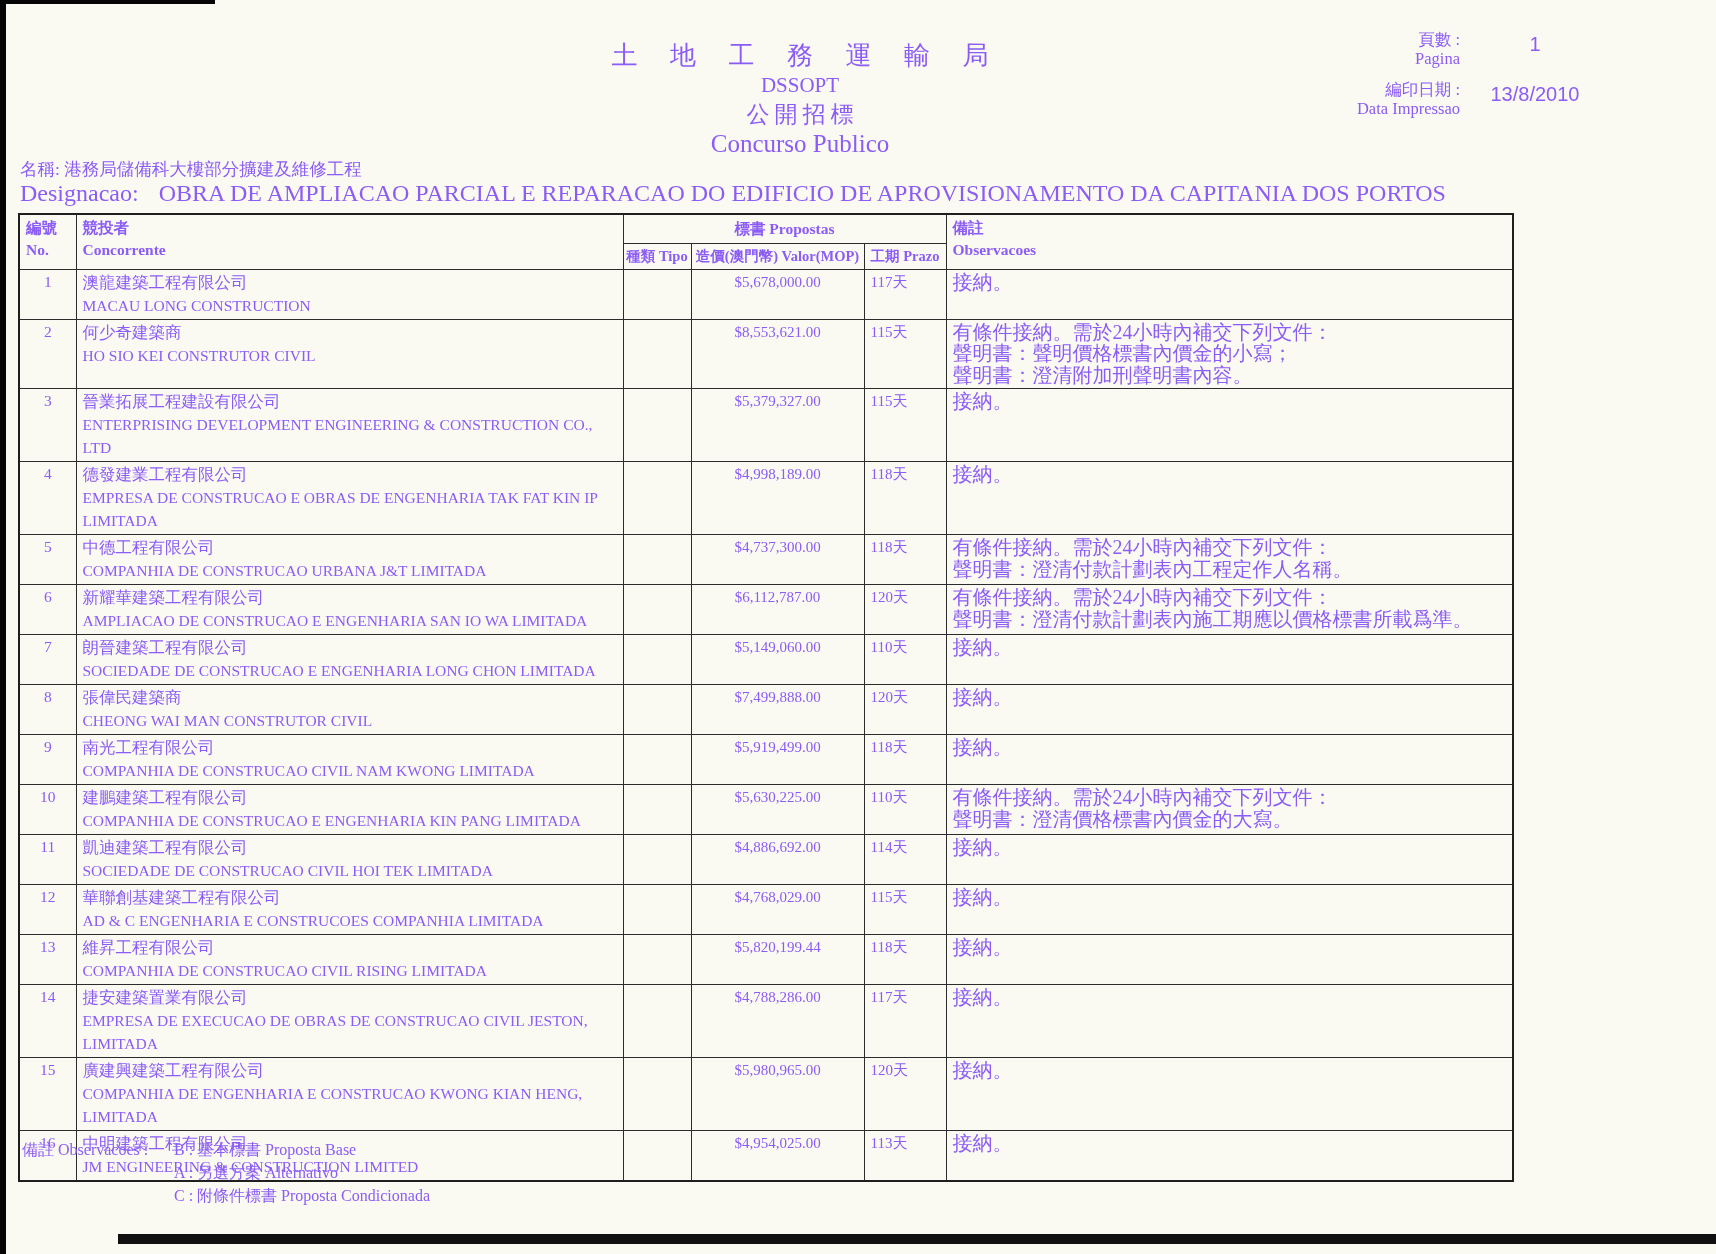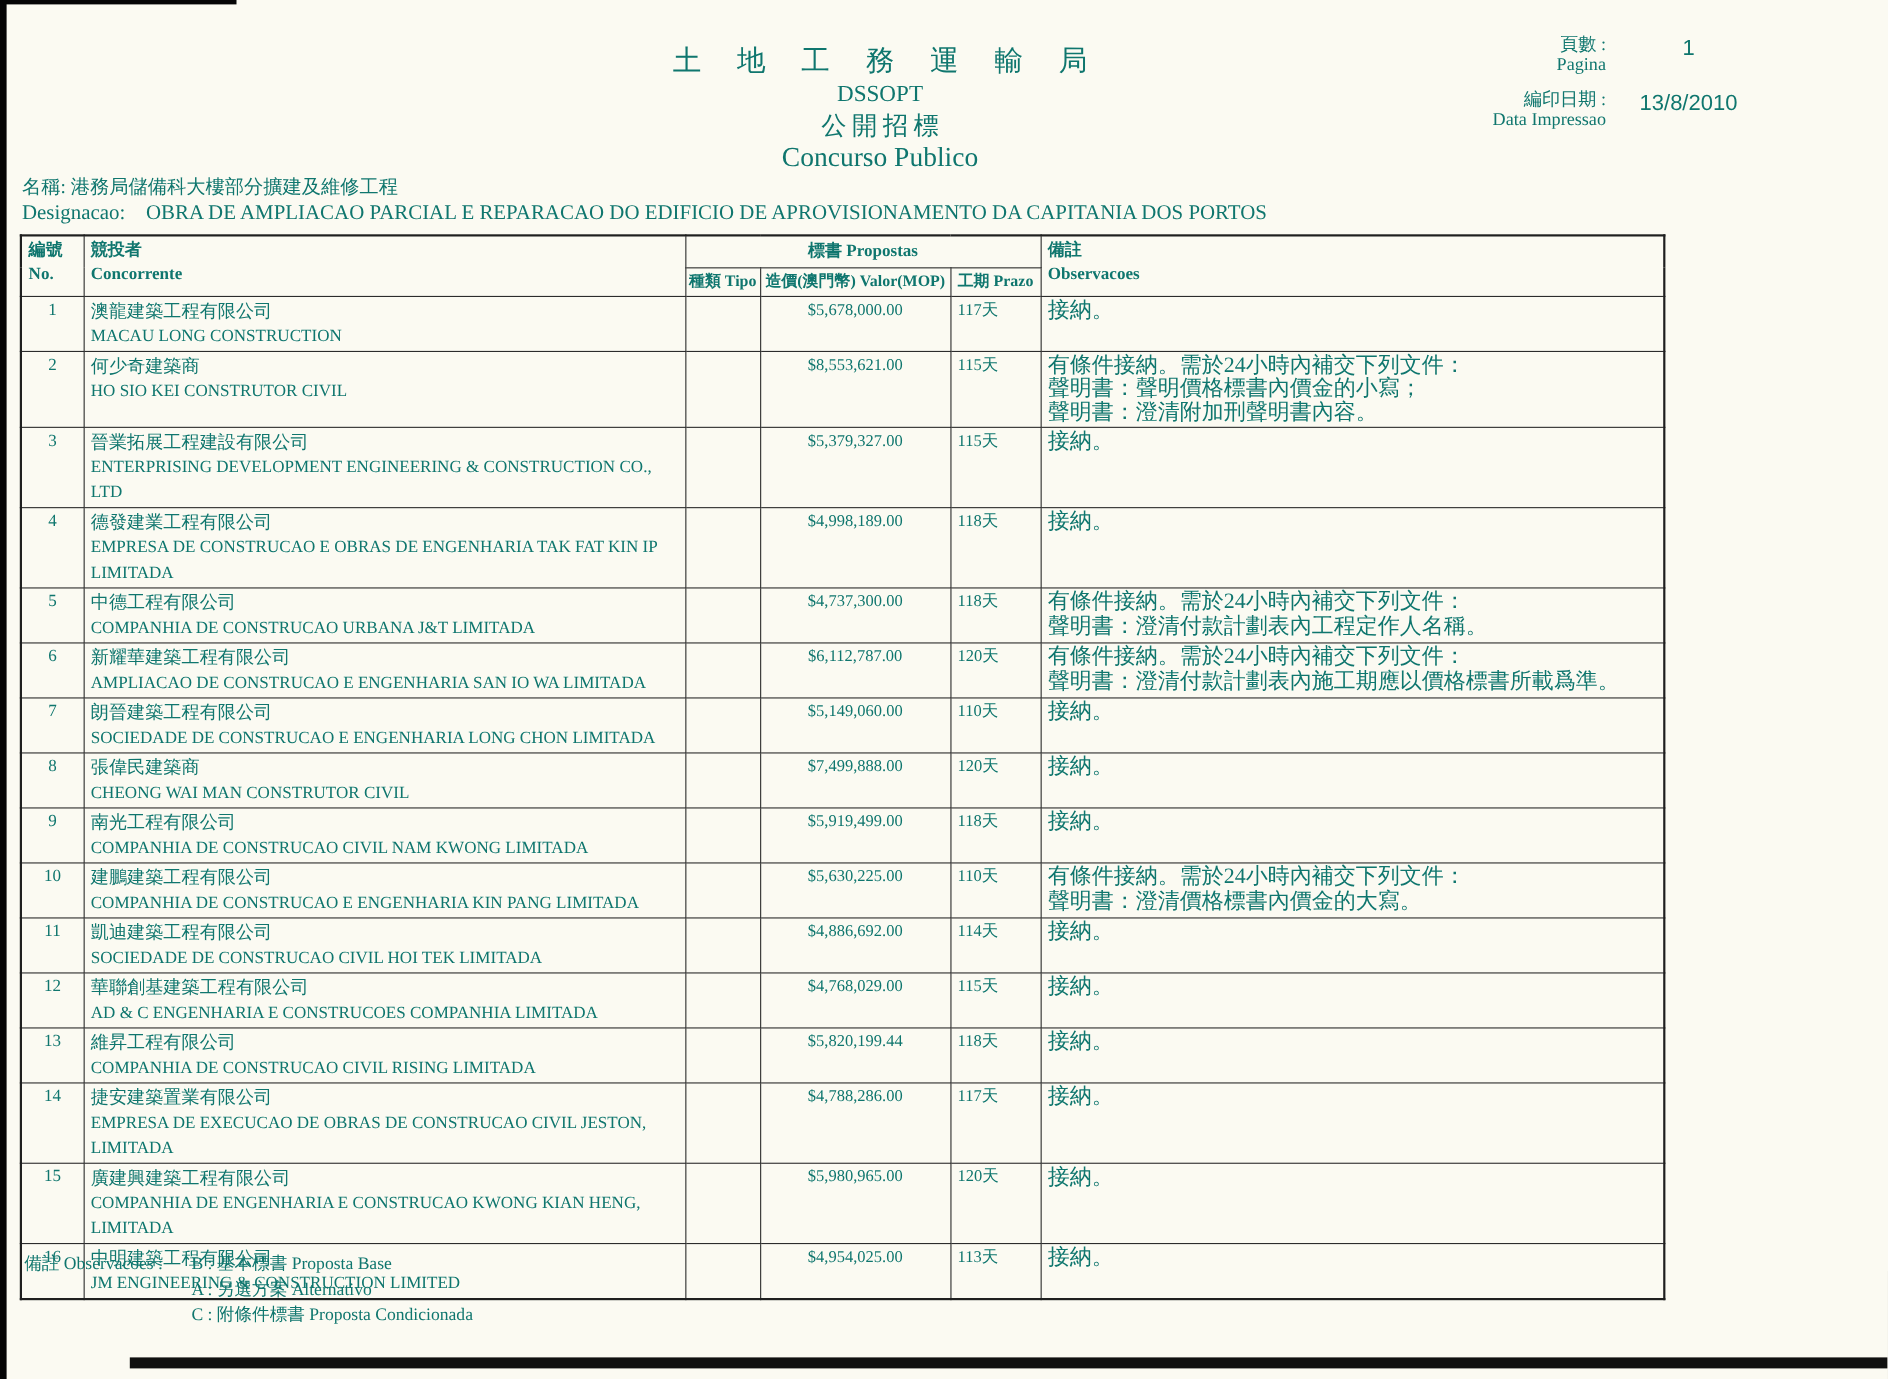--- a/index.html
+++ b/index.html
@@ -5,21 +5,21 @@
   * { box-sizing: border-box; margin: 0; padding: 0; }
   html, body { width: 1716px; height: 1254px; }
   body {
     font-family: "Liberation Serif", serif;
     background: #e8e6dc;
   }
   .page {
     position: relative;
     width: 1716px; height: 1254px;
     background: #fbfaf2;
-    color: #0f766e;
+    color: #8b5cf6;
     overflow: hidden;
   }
   
   .edge-left   { position:absolute; left:0; top:0; width:6px; height:1254px; background:#050505; }
   .edge-top    { position:absolute; left:0; top:0; width:215px; height:4px; background:#050505; }
   .edge-bottom { position:absolute; left:118px; top:1234px; right:0; height:10px; background:#101010; }
 
   
   .org-block { position:absolute; left:540px; top:40px; width:520px; text-align:center; }
   .org-zh   { font-size:26px; letter-spacing:13px; line-height:32px; padding-left:13px; }
@@ -29,21 +29,21 @@
 
   
   .meta { position:absolute; left:1280px; top:30px; width:330px; }
   .meta-row { display:flex; align-items:flex-start; margin-bottom:12px; }
   .meta-labels { flex:1; text-align:right; font-size:16.5px; line-height:19px; }
   .meta-value { width:150px; text-align:center; font-family:"Liberation Sans", sans-serif; font-size:20px; padding-top:3px; }
 
   
   .project { position:absolute; left:20px; top:157px; width:1500px; }
   .project-name { font-size:17.5px; line-height:24px; }
-  .project-desig { font-size:19px; line-height:25px; white-space:nowrap; }
+  .project-desig { font-size:24px; line-height:25px; white-space:nowrap; }
   .project-desig .lbl { margin-right:14px; }
 
   
   table.bids {
     position:absolute; left:18px; top:213px;
     width:1494px;
     border-collapse:collapse;
     table-layout:fixed;
   }
   table.bids, table.bids th, table.bids td { border:1px solid #2c2c2c; }

